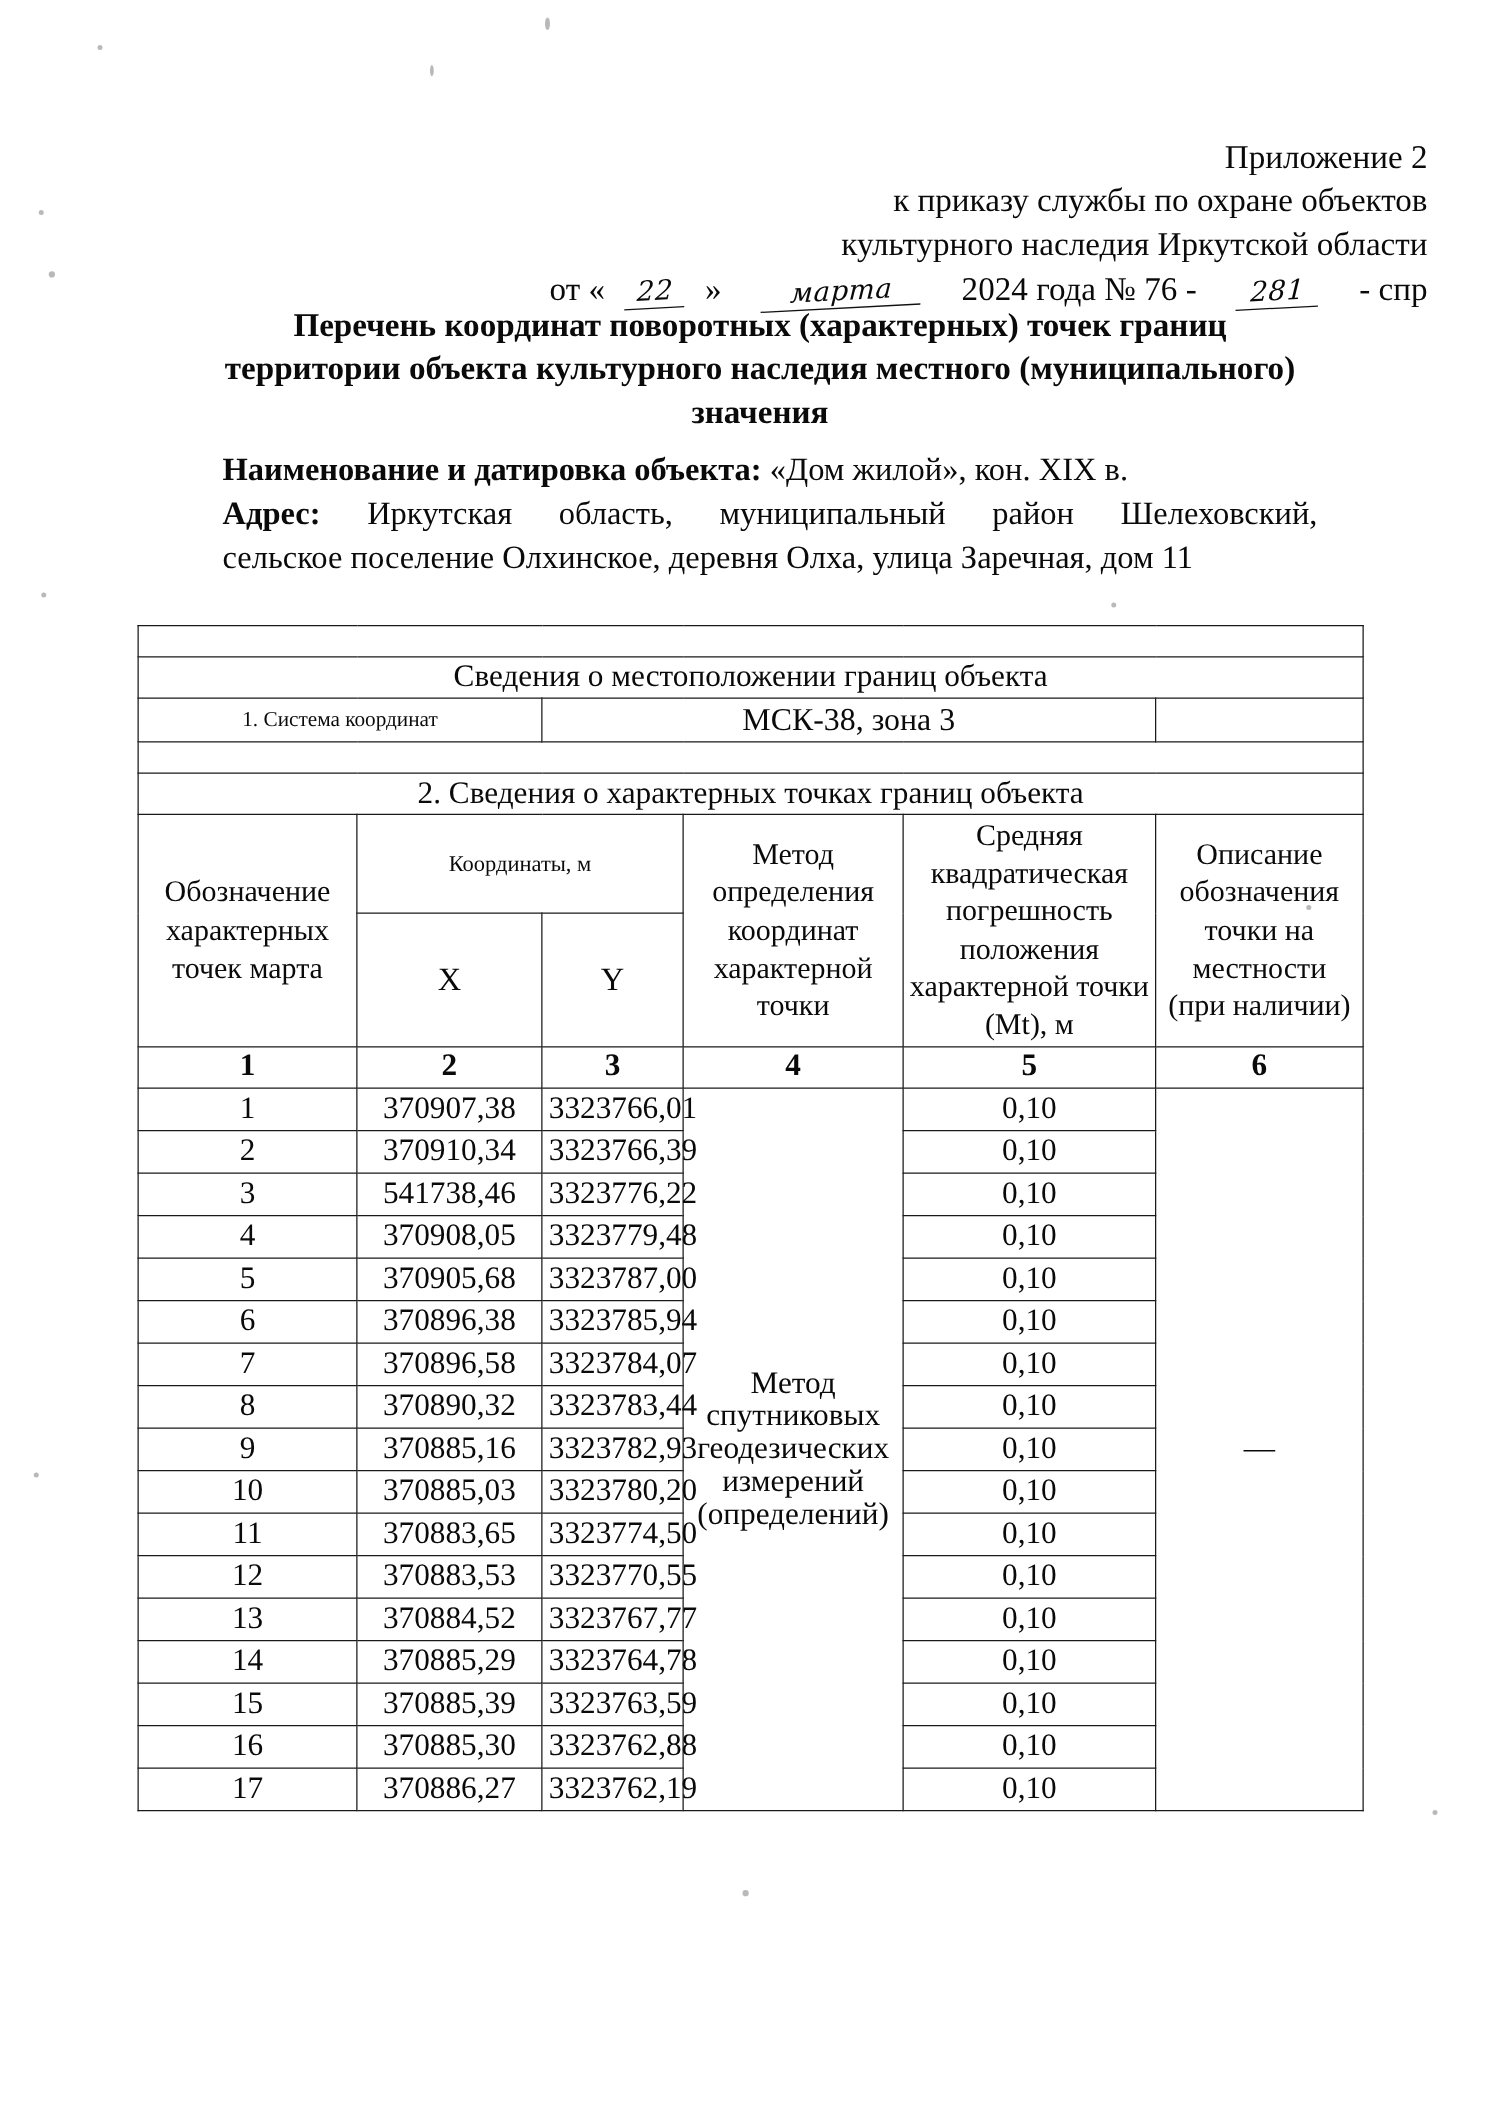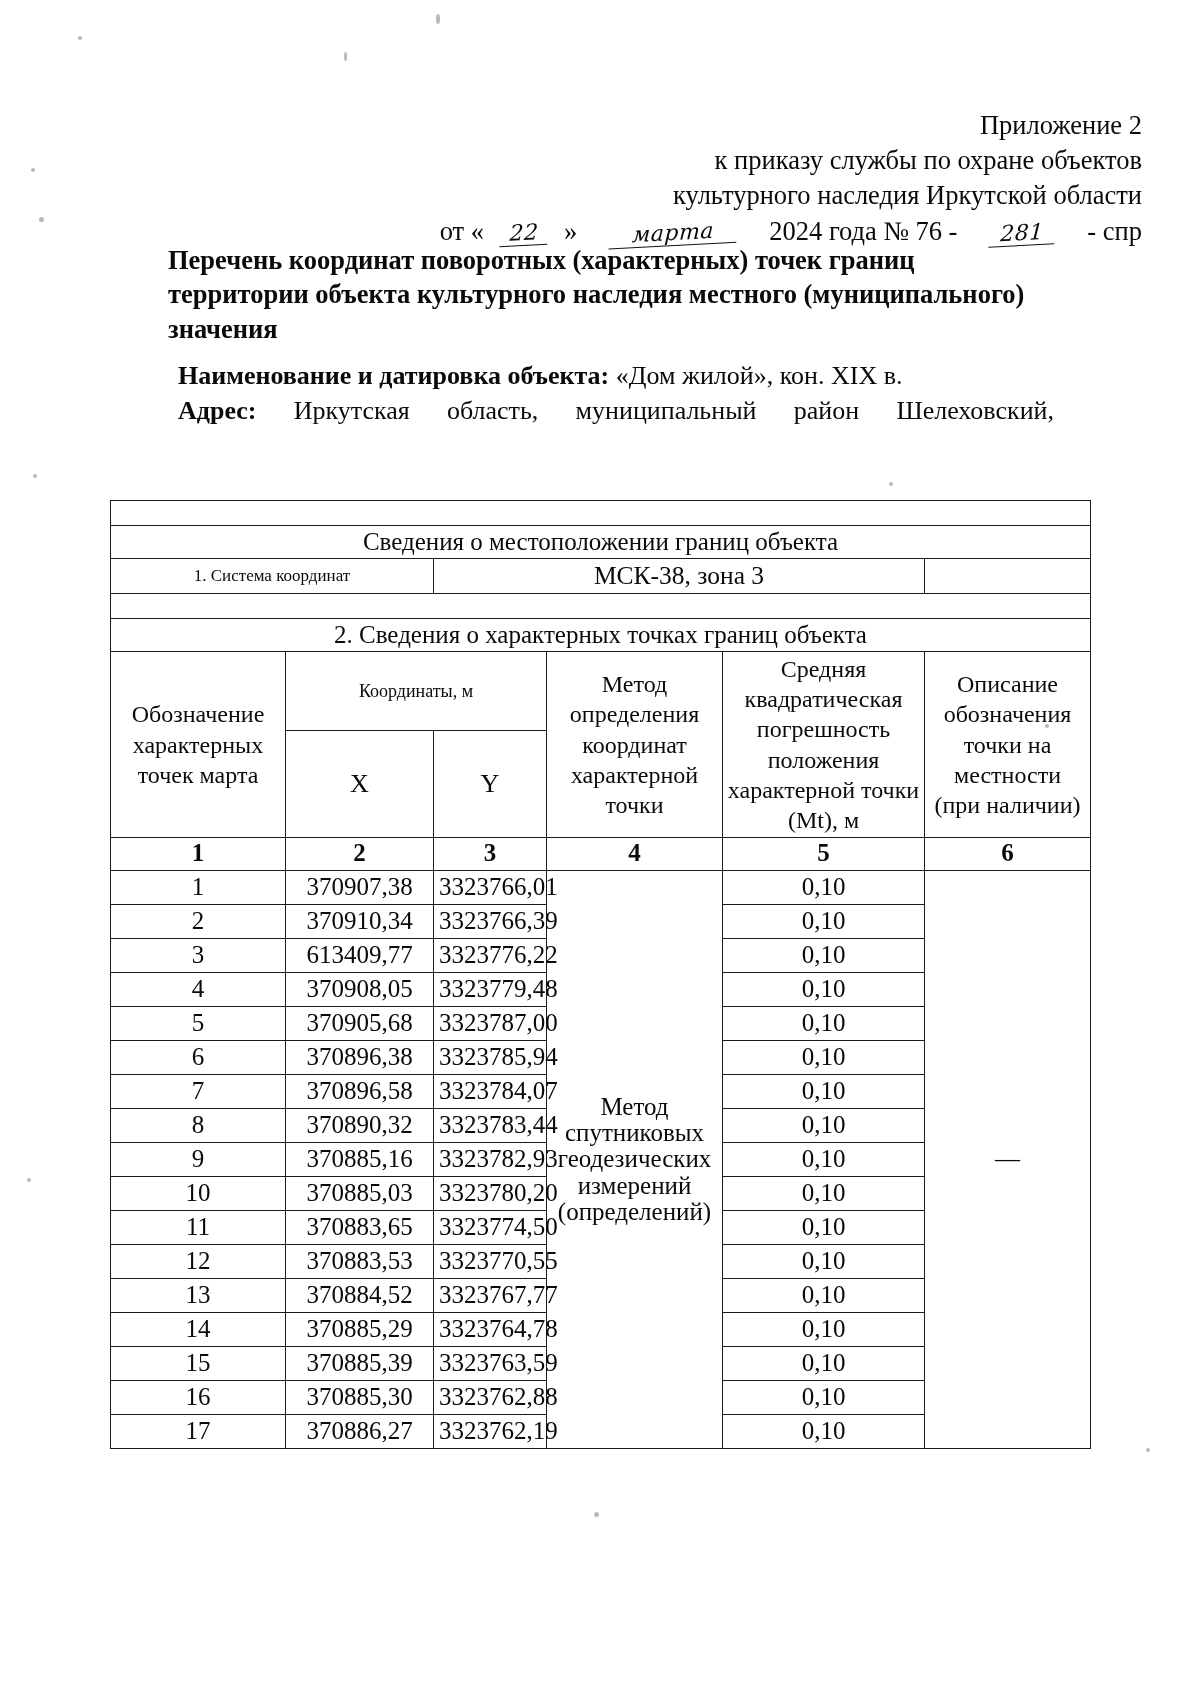--- a/index.html
+++ b/index.html
@@ -63,20 +63,21 @@
   .hw.wide { min-width: 120px; text-align: center; }
   .hw.num  { min-width: 58px; text-align: center; }
   .hw.day  { min-width: 40px; text-align: center; }
 
   
   .title {
     position: absolute;
     top: 243px;
     left: 168px;
     width: 880px;
+    text-align: center;
     font-weight: bold;
     font-size: 26.5px;
     line-height: 1.30;
   }
 
   
   .meta {
     position: absolute;
     top: 359px;
     left: 178px;
@@ -230,20 +231,23 @@
 
   <div class="meta">
     <div>
       <b>Наименование и датировка объекта:</b>
       <span>«Дом жилой», кон. XIX в.</span>
     </div>
     <div class="addr-first">
       <b>Адрес:</b>
       <span>Иркутская область, муниципальный район Шелеховский,</span>
     </div>
+    <div class="addr">
+      <span>сельское поселение Олхинское, деревня Олха, улица Заречная, дом 11</span>
+    </div>
   </div>
 
   <div class="tbl-wrap">
     <table class="doc">
       <colgroup>
         <col class="c1">
           <col class="c2">
           <col class="c3">
           <col class="c4">
           <col class="c5">
@@ -304,21 +308,21 @@
           <td class="desc-cell dash" rowspan="17">—</td>
         </tr>
         <tr class="data">
           <td>2</td>
           <td>370910,34</td>
           <td>3323766,39</td>
           <td>0,10</td>
         </tr>
         <tr class="data">
           <td>3</td>
-          <td>613409,77</td>
+          <td>541738,46</td>
           <td>3323776,22</td>
           <td>0,10</td>
         </tr>
         <tr class="data">
           <td>4</td>
           <td>370908,05</td>
           <td>3323779,48</td>
           <td>0,10</td>
         </tr>
         <tr class="data">

